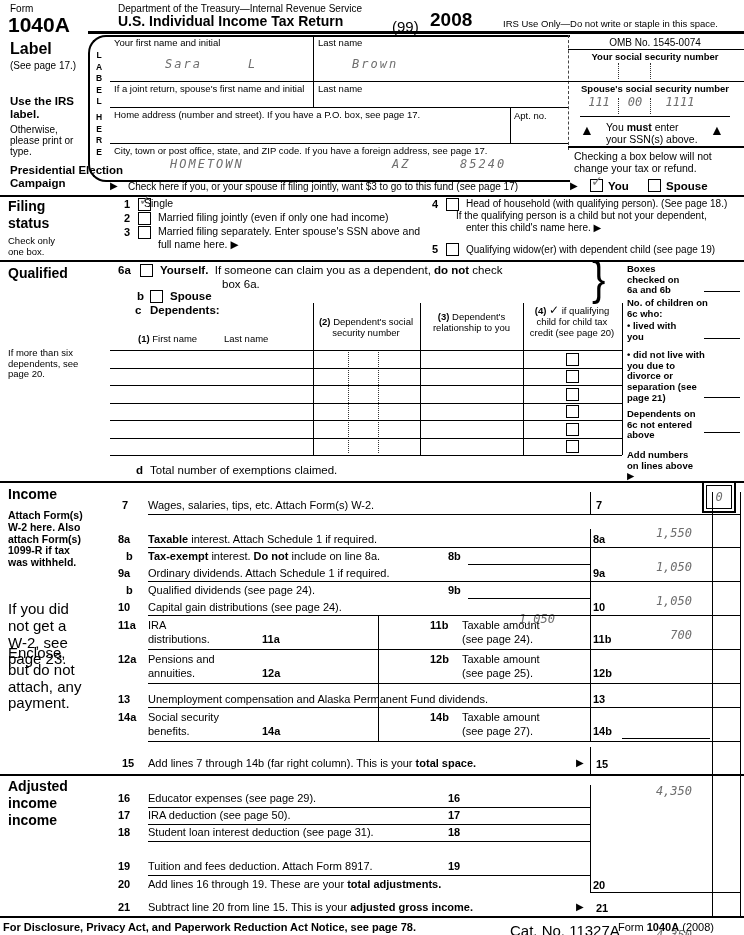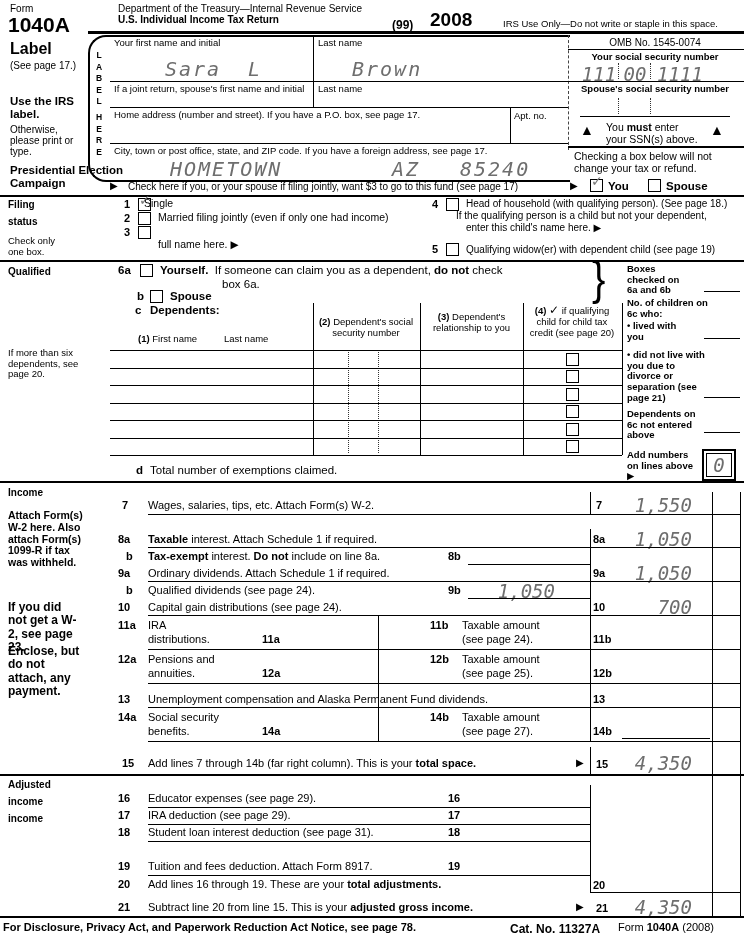--- a/index.html
+++ b/index.html
@@ -4,33 +4,33 @@
 <style>
   html,body{margin:0;padding:0;background:#fff;}
   #page{position:relative;width:744px;height:935px;background:#fff;color:#000;
         font-family:"Liberation Sans","DejaVu Sans",sans-serif;overflow:hidden;}
   .t{position:absolute;white-space:nowrap;line-height:1.12;}
   .wrap{white-space:normal;}
   .b{font-weight:700;}
   .c{text-align:center;}
   .r{text-align:right;}
   .f8{font-size:8.5px;}
-  .f9{font-size:12px;font-weight:bold;}
+  .f9{font-size:15px;}
   .f95{font-size:9.5px;}
   .f10{font-size:10px;}
   .f105{font-size:10.5px;}
   .f11{font-size:11px;}
   .f115{font-size:11.5px;}
-  .f13{font-size:19px;}
-  .f15{font-size:10px;}
+  .f13{font-size:12px;margin-top:32px;}
+  .f15{font-size:14px;}
   .f16{font-size:16px;}
   .f19{font-size:19px;}
   .f21{font-size:21px;}
   .hw{font-family:"DejaVu Sans Mono",monospace;font-style:italic;color:#6e6e6e;}
-  .hw17{font-size:20px;letter-spacing:2px;}
+  .hw17{font-size:12px;letter-spacing:2px;}
   .hl{position:absolute;background:#000;height:1px;}
   .hl2{position:absolute;background:#000;height:2.5px;}
   .vl{position:absolute;background:#000;width:1px;}
   .vd{position:absolute;width:0;border-left:1px dotted #333;}
   .vdash{position:absolute;width:0;border-left:1px dashed #444;}
   .cb{position:absolute;width:11px;height:11px;border:1px solid #000;background:#fff;}
   .tick{position:absolute;left:0px;top:-7px;font-size:14px;color:#7a7a7a;font-style:normal;}
   .labelbox{position:absolute;left:88px;top:35px;width:480px;height:143px;
             border:2px solid #000;border-right:none;border-radius:18px 0 0 18px;}
   .brace{position:absolute;font-size:40px;font-weight:400;transform:scaleY(1.15);color:#000;}
@@ -136,20 +136,21 @@
       <span class="tick">✓</span>
     </span>
   <div class="t f105" style="left:144px;top:198px">Single</div>
 
   <div class="t f11 b" style="left:124px;top:212px">2</div>
   <span class="cb" style="left:138px;top:212px"></span>
   <div class="t f105" style="left:158px;top:212px">Married filing jointly (even if only one had income)</div>
 
   <div class="t f11 b" style="left:124px;top:226px">3</div>
   <span class="cb" style="left:138px;top:226px"></span>
+  <div class="t f105" style="left:158px;top:226px">Married filing separately. Enter spouse's SSN above and</div>
   <div class="t f105" style="left:158px;top:239px"><span>full name here.</span> <span>▶</span></div>
 
   <div class="t f11 b" style="left:432px;top:198px">4</div>
   <span class="cb" style="left:446px;top:198px"></span>
   <div class="t f10" style="left:466px;top:198px">Head of household (with qualifying person). (See page 18.)</div>
   <div class="t f10" style="left:456px;top:210px">If the qualifying person is a child but not your dependent,</div>
   <div class="t f10" style="left:466px;top:222px"><span>enter this child's name here.</span> <span>▶</span></div>
 
   <div class="t f11 b" style="left:432px;top:243px">5</div>
   <span class="cb" style="left:446px;top:243px"></span>
@@ -311,21 +312,21 @@
   <div class="t f15 b" style="left:8px;top:779px">Adjusted</div>
   <div class="t f15 b" style="left:8px;top:796px">income</div>
   <div class="t f15 b" style="left:8px;top:813px">income</div>
 
   <div class="t f11 b" style="left:118px;top:792px">16</div>
   <div class="t f11" style="left:148px;top:792px">Educator expenses (see page 29).</div>
   <div class="t f11 b" style="left:448px;top:792px">16</div>
   <div class="hl" style="left:148px;top:807px;width:442px"></div>
 
   <div class="t f11 b" style="left:118px;top:809px">17</div>
-  <div class="t f11" style="left:148px;top:809px">IRA deduction (see page 29).</div>
+  <div class="t f11" style="left:148px;top:809px">IRA deduction (see page 50).</div>
   <div class="t f11 b" style="left:448px;top:809px">17</div>
   <div class="hl" style="left:148px;top:824px;width:442px"></div>
 
   <div class="t f11 b" style="left:118px;top:826px">18</div>
   <div class="t f11" style="left:148px;top:826px">Student loan interest deduction (see page 31).</div>
   <div class="t f11 b" style="left:448px;top:826px">18</div>
   <div class="hl" style="left:148px;top:841px;width:442px"></div>
 
   <div class="t f11 b" style="left:118px;top:860px">19</div>
   <div class="t f11" style="left:148px;top:860px">Tuition and fees deduction. Attach Form 8917.</div>

